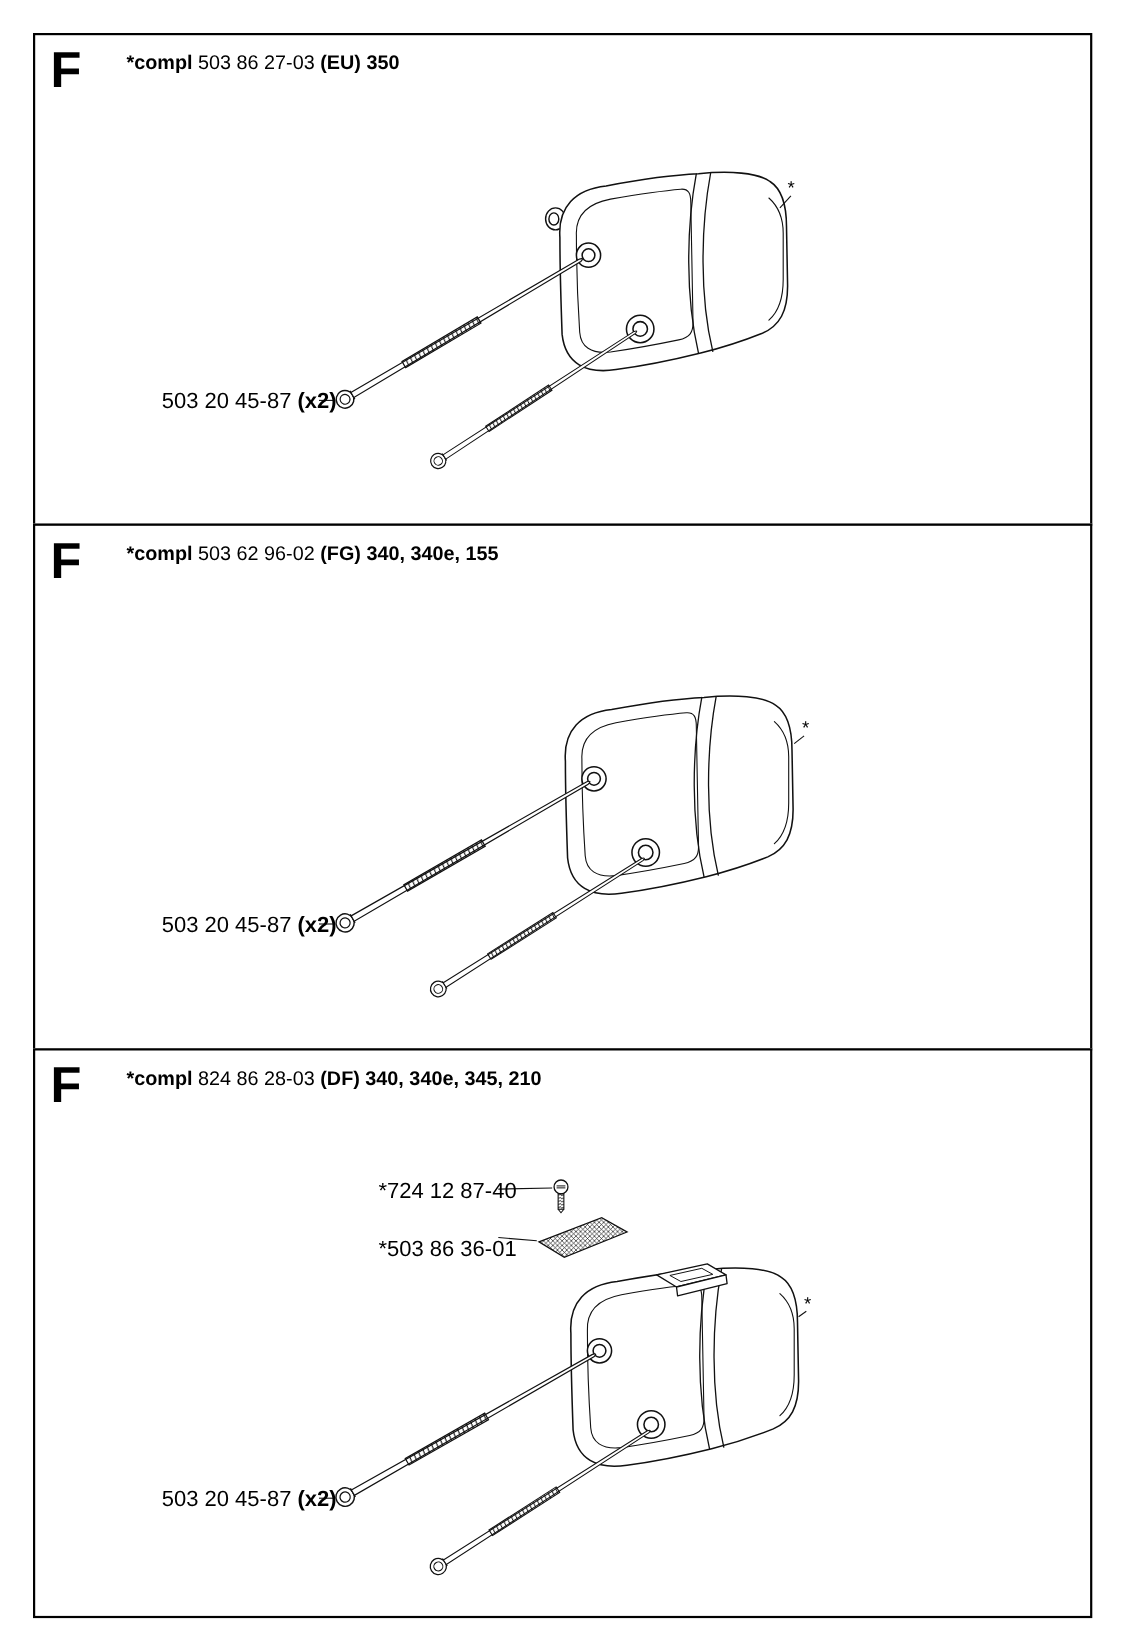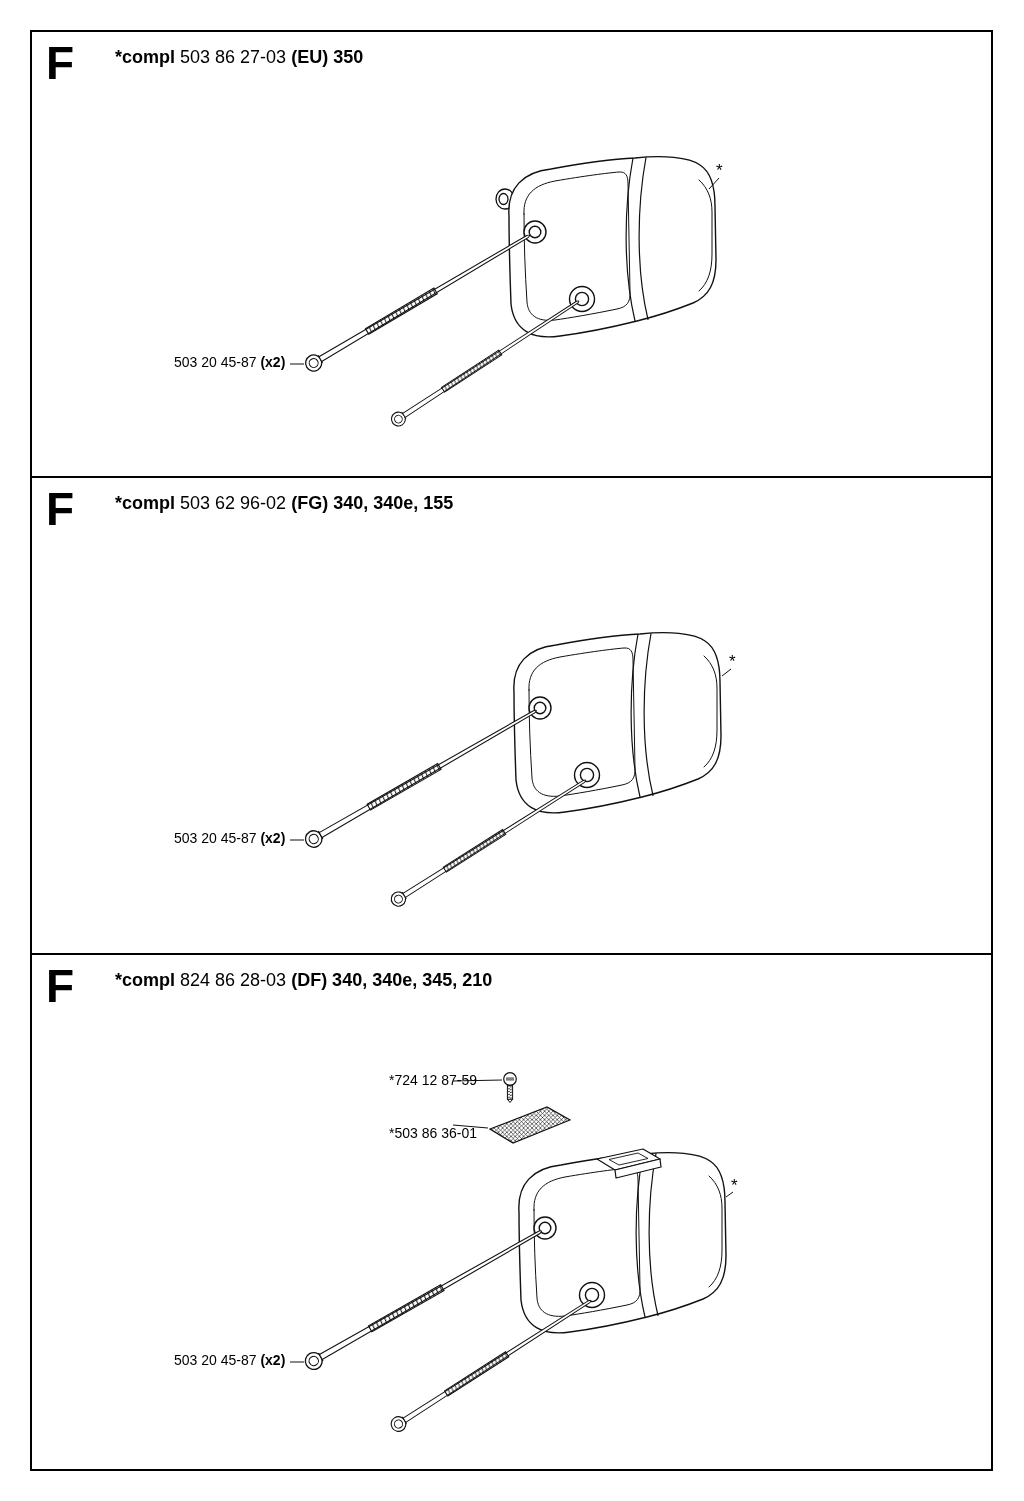--- a/index.html
+++ b/index.html
@@ -7,21 +7,21 @@
         font-family:"Liberation Sans",sans-serif;color:#000;overflow:hidden;}
   .panel{position:absolute;left:30px;width:963px;border:2px solid #000;
          background:#fff;box-sizing:border-box;}
   #panel-1{top:30px;height:448px;}
   #panel-2{top:476px;height:479px;}
   #panel-3{top:953px;height:518px;}
   .letter{position:absolute;left:14px;top:8px;font-size:46px;font-weight:700;line-height:1;}
   .hdr{position:absolute;left:66px;top:15px;font-size:18px;white-space:nowrap;margin-left:17px;}
   .b{font-weight:700;}
   .draw{position:absolute;left:0;top:0;width:100%;height:100%;}
-  .plabel{position:absolute;font-size:14px;white-space:nowrap;margin-left:27px;}
+  .plabel{position:absolute;font-size:20px;white-space:nowrap;}
   .r{width:106px;text-align:right;}
   .ast{position:absolute;font-size:17px;line-height:1;}
 </style>
 </head>
 <body>
 
 <div class="page">
 
   <svg width="0" height="0" style="position:absolute" aria-hidden="true">
     <defs>
@@ -125,19 +125,19 @@
       <use href="#bolt" transform="translate(365,470) rotate(-32.7) scale(0.885)"></use>
       <use href="#screw" transform="translate(478,124)"></use>
       <use href="#screen" transform="translate(458,152)"></use>
       <line x1="258" y1="407" x2="272" y2="407" stroke="#111" stroke-width="1"></line>
       <line x1="421" y1="126" x2="470" y2="125" stroke="#111" stroke-width="1"></line>
       <line x1="421" y1="170" x2="456" y2="173" stroke="#111" stroke-width="1"></line>
       <line x1="701" y1="237" x2="694" y2="242" stroke="#111" stroke-width="1"></line>
     </svg>
     <div class="letter">F</div>
     <div class="hdr"><span class="b">*compl</span> <span>824 86 28-03</span> <span class="b">(DF) 340, 340e, 345, 210</span></div>
-    <div class="plabel r" style="left:312px;top:117px">*724 12 87-59</div>
+    <div class="plabel r" style="left:312px;top:117px">*724 12 87-40</div>
     <div class="plabel r" style="left:312px;top:170px">*503 86 36-01</div>
     <div class="plabel" style="left:115px;top:397px"><span>503 20 45-87</span> <span class="b">(x2)</span></div>
     <div class="ast" style="left:699px;top:222px">*</div>
   </div>
 
 </div>
 
 </body></html>

